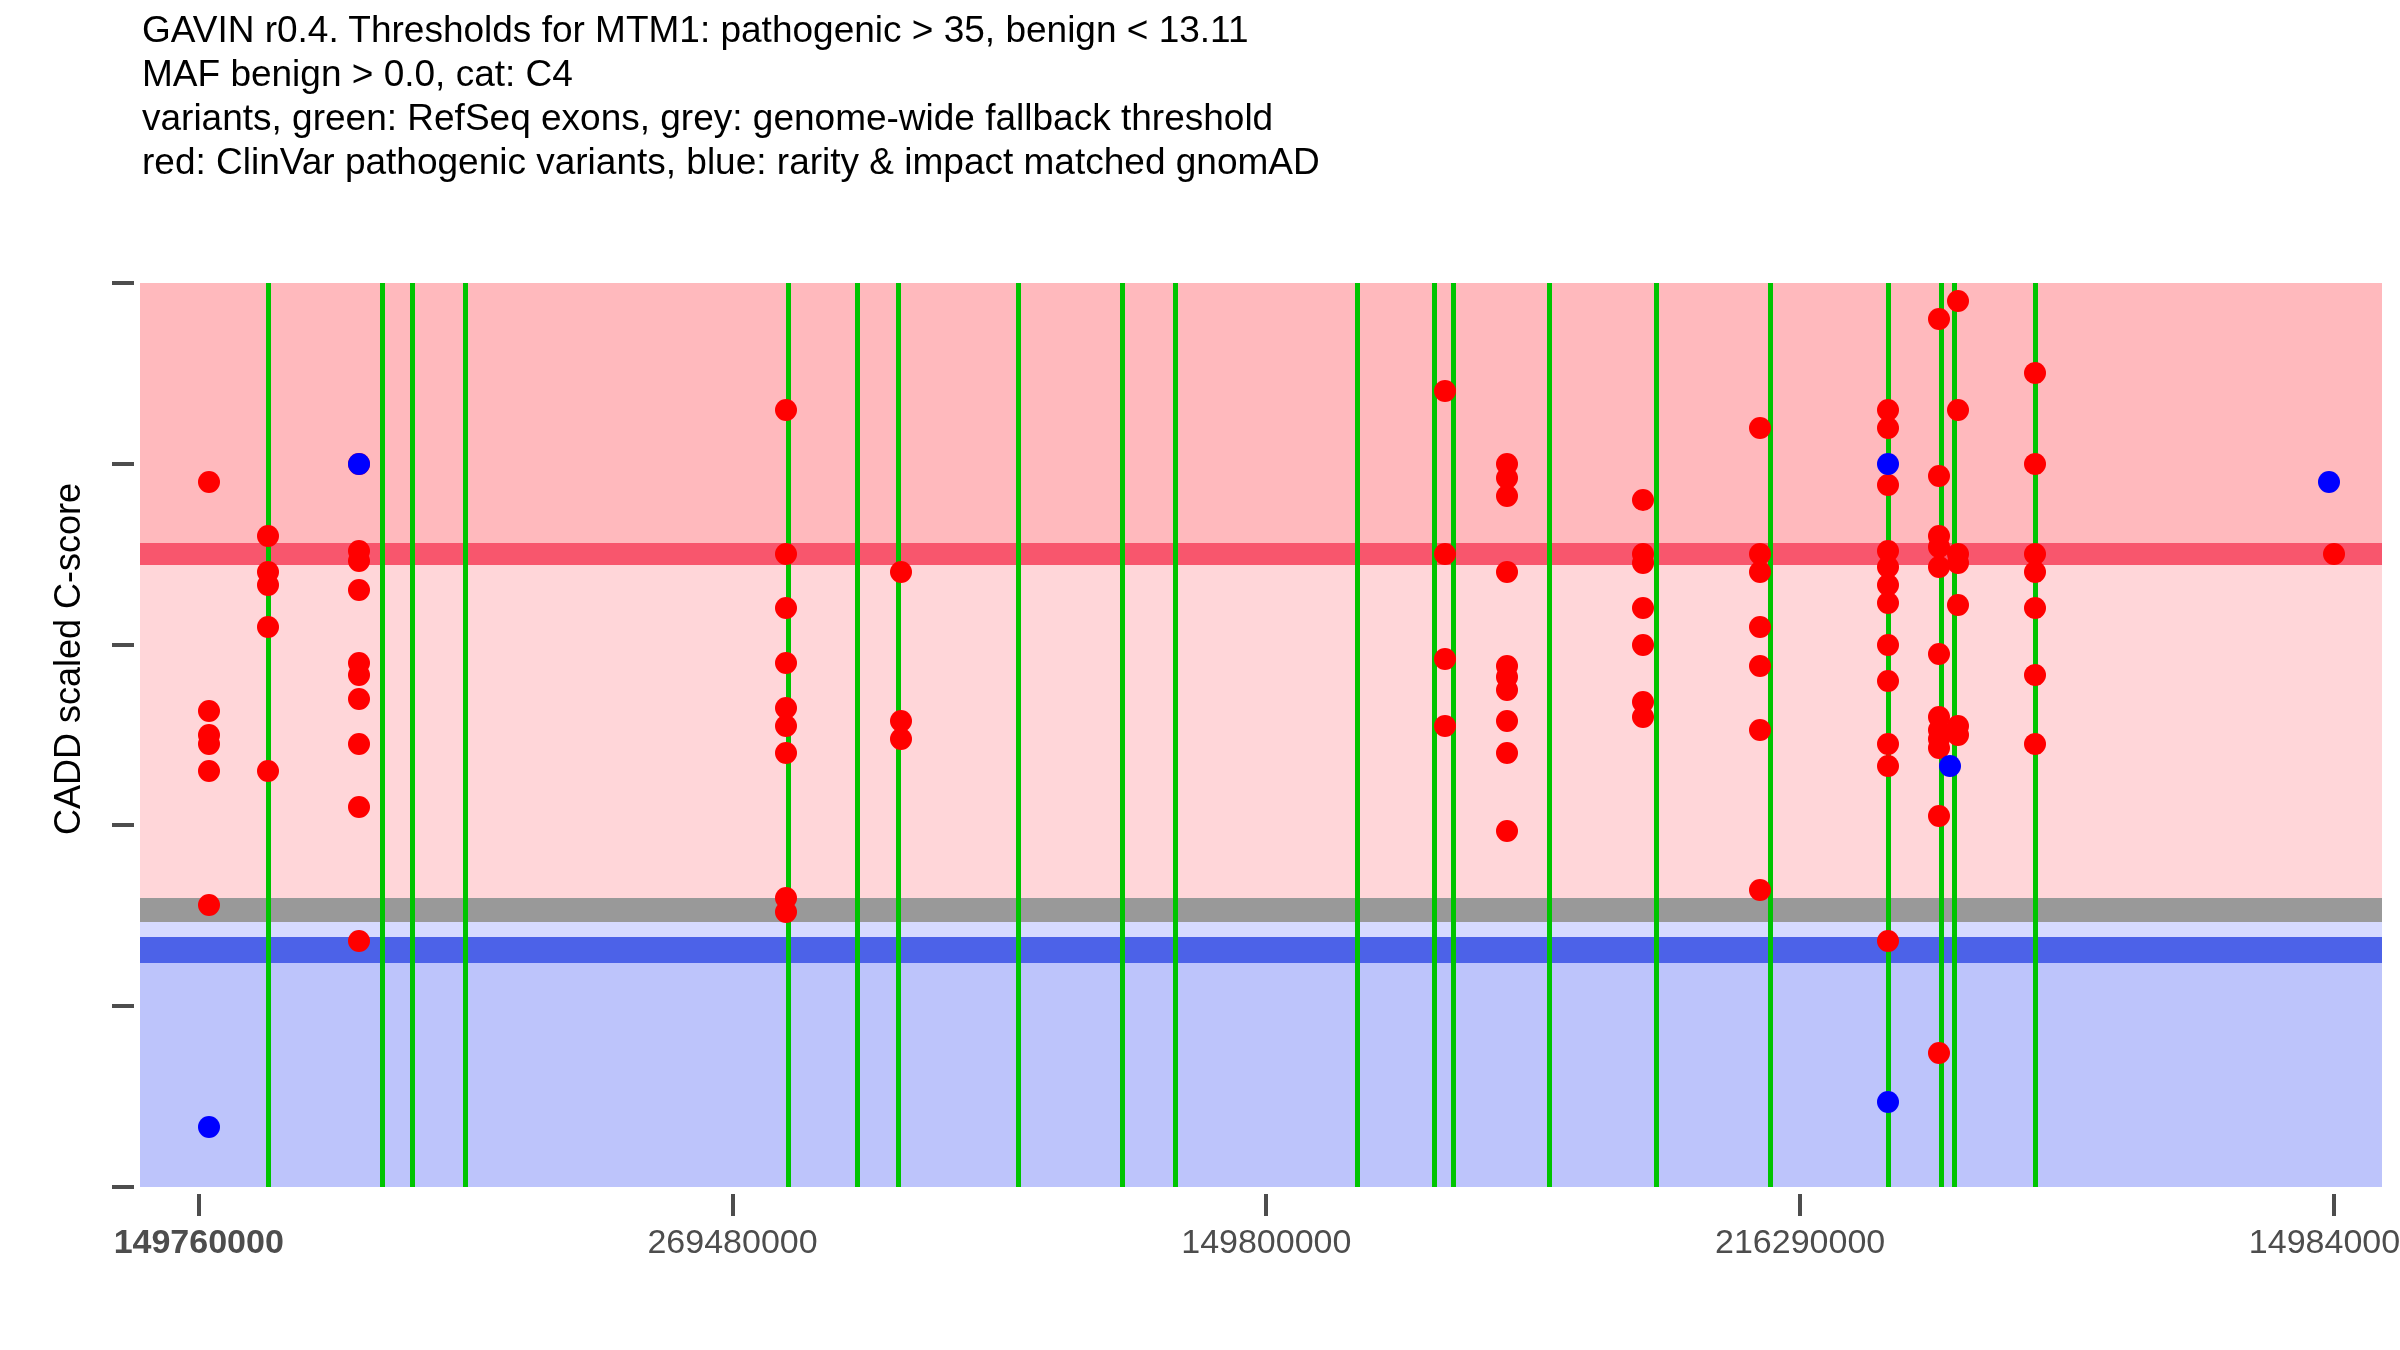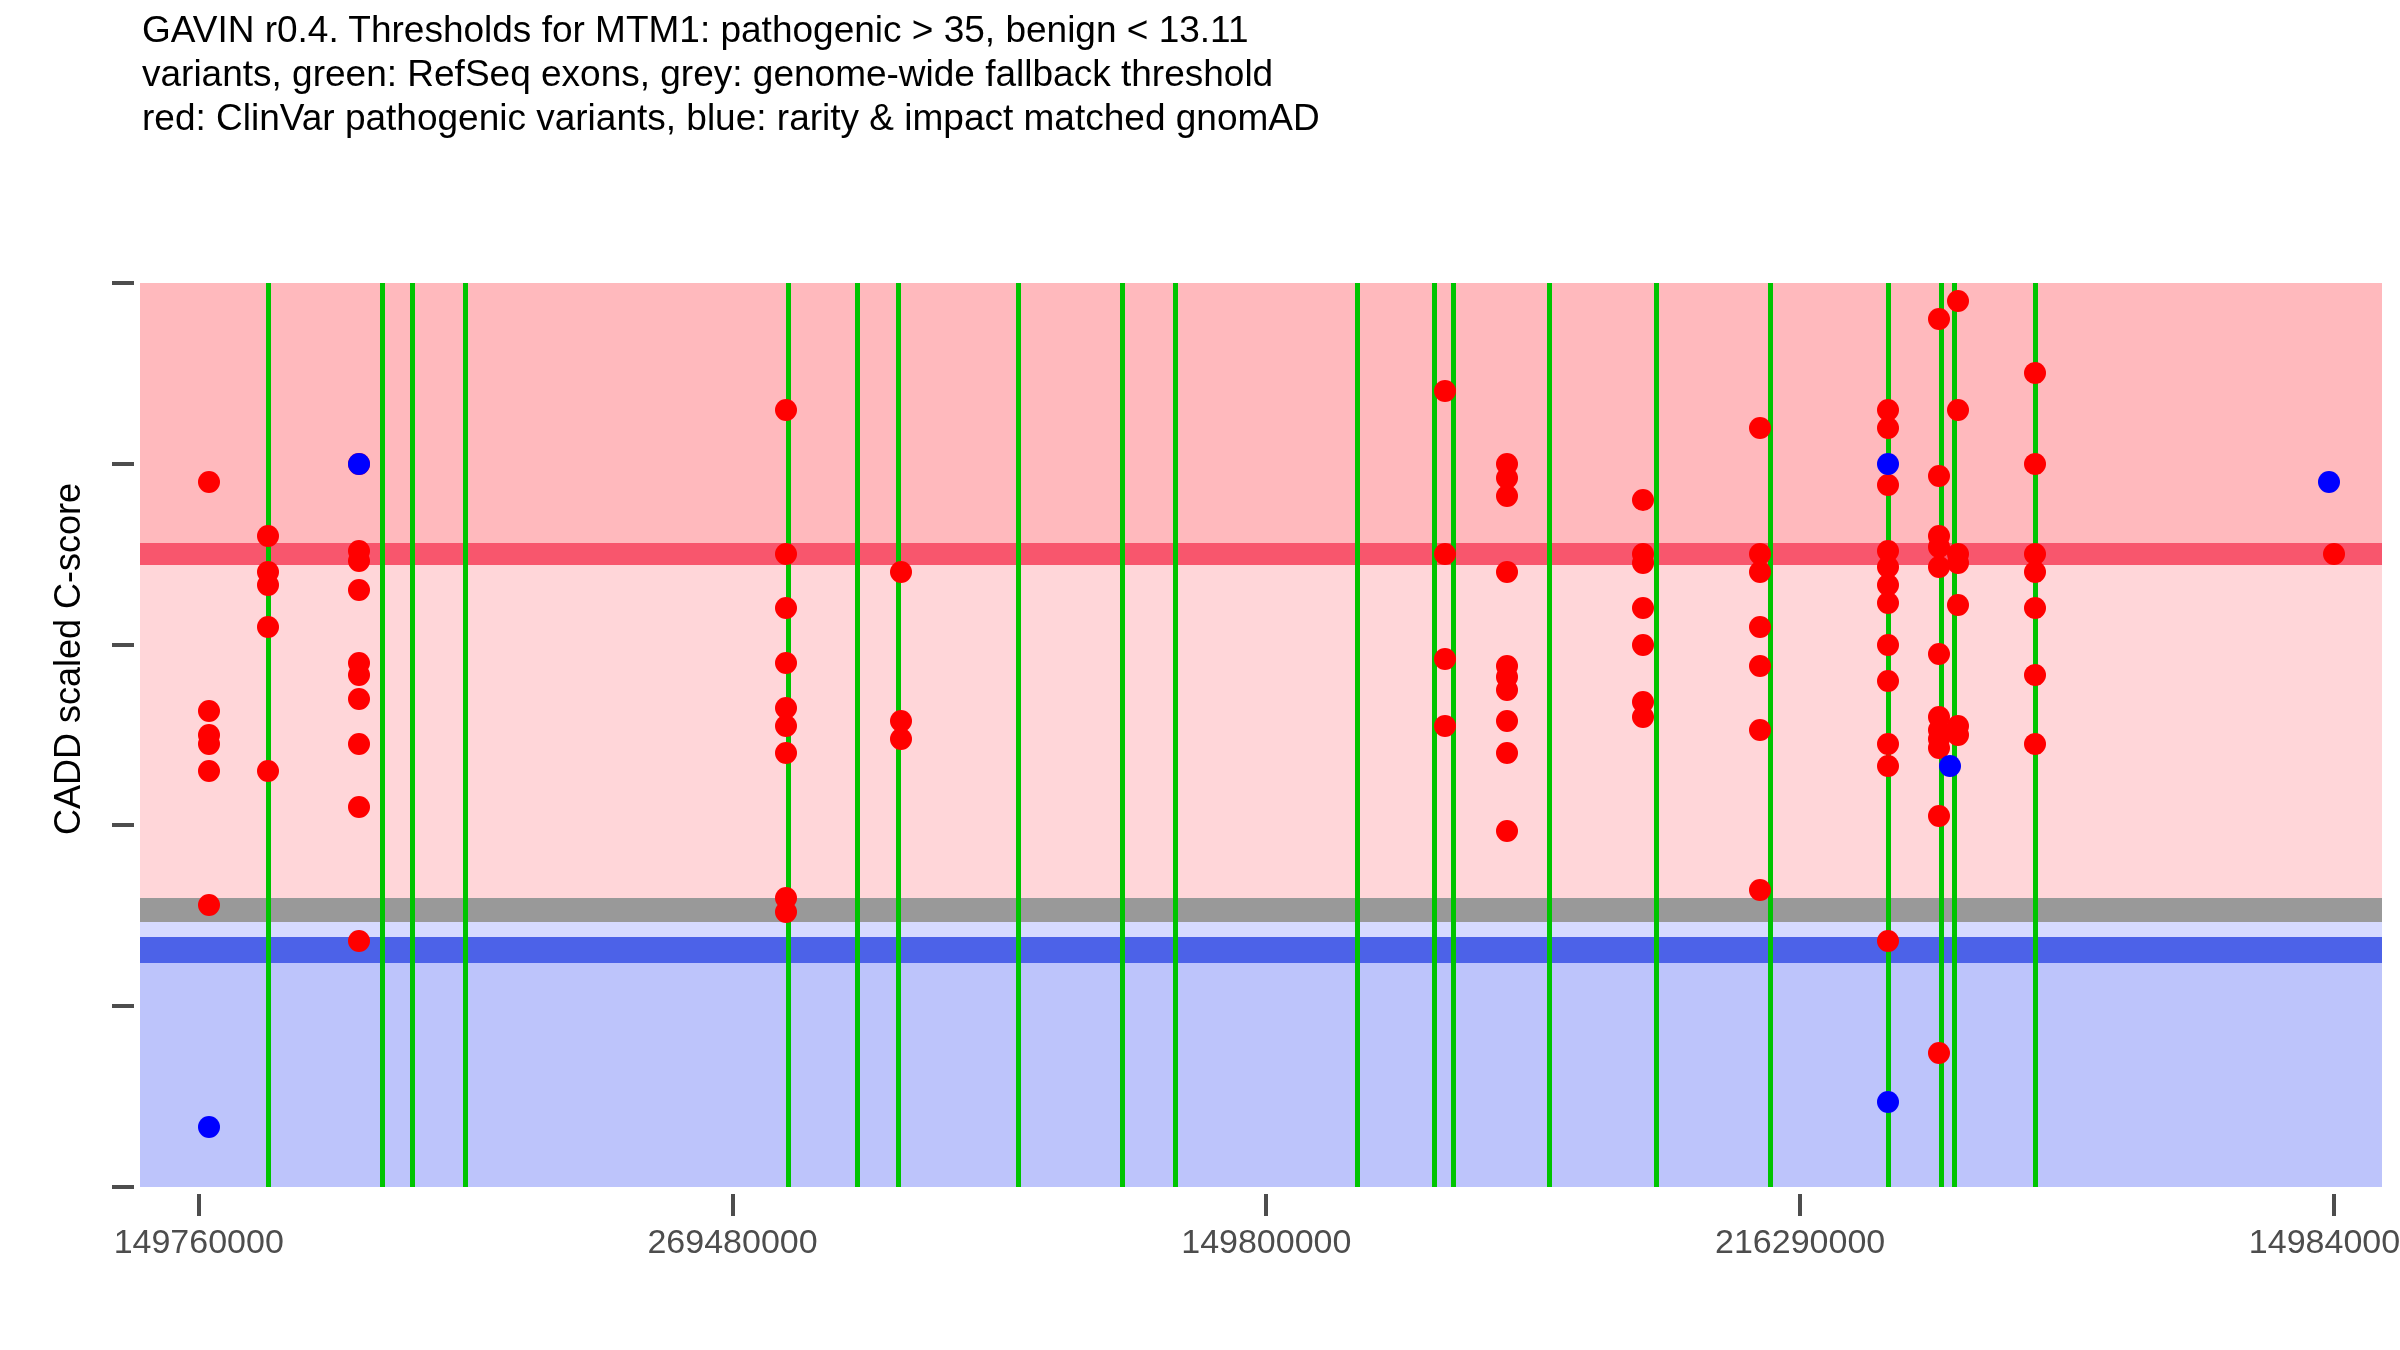--- a/index.html
+++ b/index.html
@@ -41,20 +41,21 @@
   .xtick{position:absolute;top:1194px;width:4px;height:22px;background:#4d4d4d;}
   .xtlab{position:absolute;top:1222px;width:340px;text-align:center;font-size:34px;color:#4d4d4d;}
 </style>
 </head>
 <body>
 
 <div id="root">
 
   <div id="title-block">
     <div class="tline">GAVIN r0.4. Thresholds for MTM1: pathogenic &gt; 35, benign &lt; 13.11</div>
+    <div class="tline">MAF benign &gt; 0.0, cat: C4</div>
     <div class="tline">variants, green: RefSeq exons, grey: genome-wide fallback threshold</div>
     <div class="tline">red: ClinVar pathogenic variants, blue: rarity &amp; impact matched gnomAD</div>
   </div>
 
   <div id="y-axis-title">CADD scaled C-score</div>
 
   <div id="y-axis">
       <div class="ytick" style="top: 1185px;"></div>
       <div class="ytlab" style="top: 1165px;">0</div>
       <div class="ytick" style="top: 1004.2px;"></div>
@@ -209,21 +210,21 @@
         <div class="pt pt-blue" style="left: 1798.61px; top: 471.736px; width: 22px; height: 22px; background: rgb(0, 0, 255); z-index: 6;"></div>
         <div class="pt pt-blue" style="left: 2177.62px; top: 187.88px; width: 22px; height: 22px; background: rgb(0, 0, 255); z-index: 6;"></div>
       </div>
     <div id="panel-left-edge"></div>
     <div id="panel-right-edge"></div>
     <div id="panel-frame"></div>
   </div>
 
   <div id="x-axis">
       <div class="xtick" style="left: 196.719px;"></div>
-      <div class="xtlab" style="left: 28.719px;">149760000</div>
+      <div class="xtlab" style="left: 28.719px; font-weight: bold;">149760000</div>
       <div class="xtick" style="left: 730.529px;"></div>
       <div class="xtlab" style="left: 562.529px;">269480000</div>
       <div class="xtick" style="left: 1264.34px;"></div>
       <div class="xtlab" style="left: 1096.34px;">149800000</div>
       <div class="xtick" style="left: 1798.15px;"></div>
       <div class="xtlab" style="left: 1630.15px;">216290000</div>
       <div class="xtick" style="left: 2331.96px;"></div>
       <div class="xtlab" style="left: 2163.96px;">149840000</div>
     </div>
 

